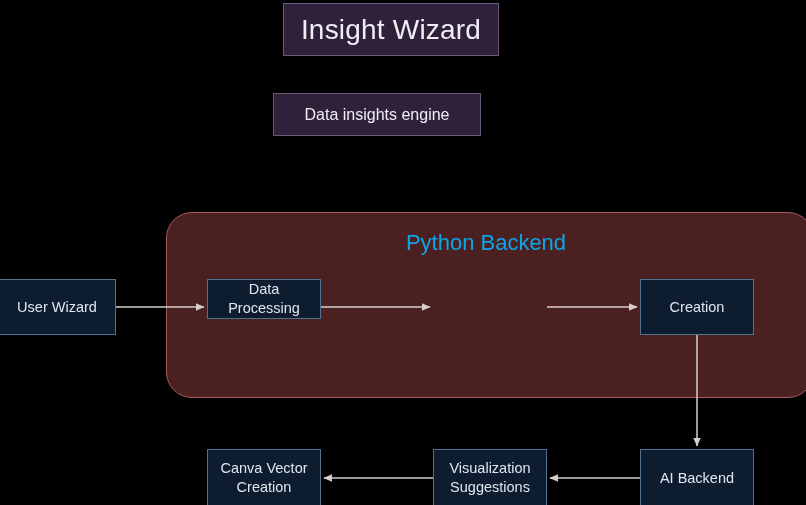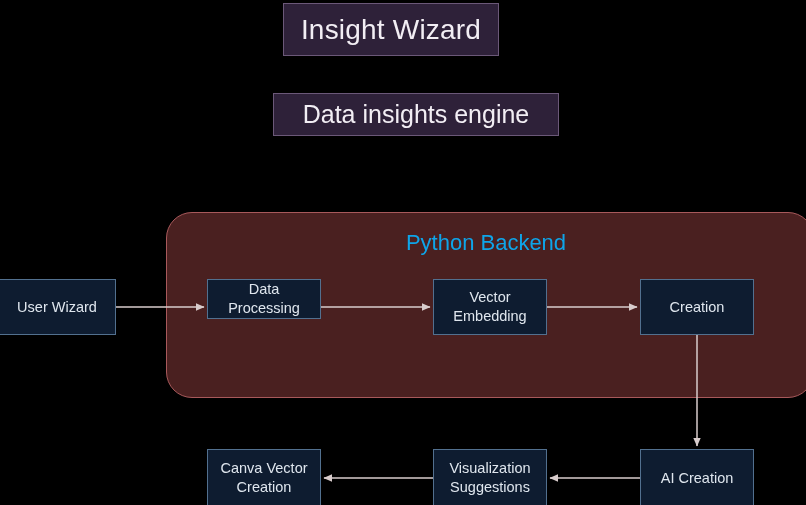--- a/index.html
+++ b/index.html
@@ -42,23 +42,23 @@
     left: 283px;
     top: 3px;
     width: 216px;
     height: 53px;
     font-size: 28px;
     letter-spacing: 0.2px;
   }
   #subtitle-box {
     left: 273px;
     top: 93px;
-    width: 286px;
+    width: 208px;
     height: 43px;
-    font-size: 25px;
+    font-size: 16px;
   }
   
   #backend-container {
     position: absolute;
     box-sizing: border-box;
     left: 166px;
     top: 212px;
     width: 648px;
     height: 186px;
     background: #4a2020;
@@ -128,29 +128,25 @@
     </g>
   </svg>
 
   <div class="node" id="node-user-upload">
     <span>User Wizard</span>
   </div>
   <div class="node" id="node-data-processing">
     <span>Data
 Processing</span>
   </div>
-  <div class="node" id="node-vector-embedding">
-    <span>Vector
-Embedding</span>
-  </div>
   <div class="node" id="node-analysis">
     <span>Creation</span>
   </div>
   <div class="node" id="node-ai-insights">
-    <span>AI Creation</span>
+    <span>AI Backend</span>
   </div>
   <div class="node" id="node-visualization">
     <span>Visualization
 Suggestions</span>
   </div>
   <div class="node" id="node-canva">
     <span>Canva Vector
 Creation</span>
   </div>
 

